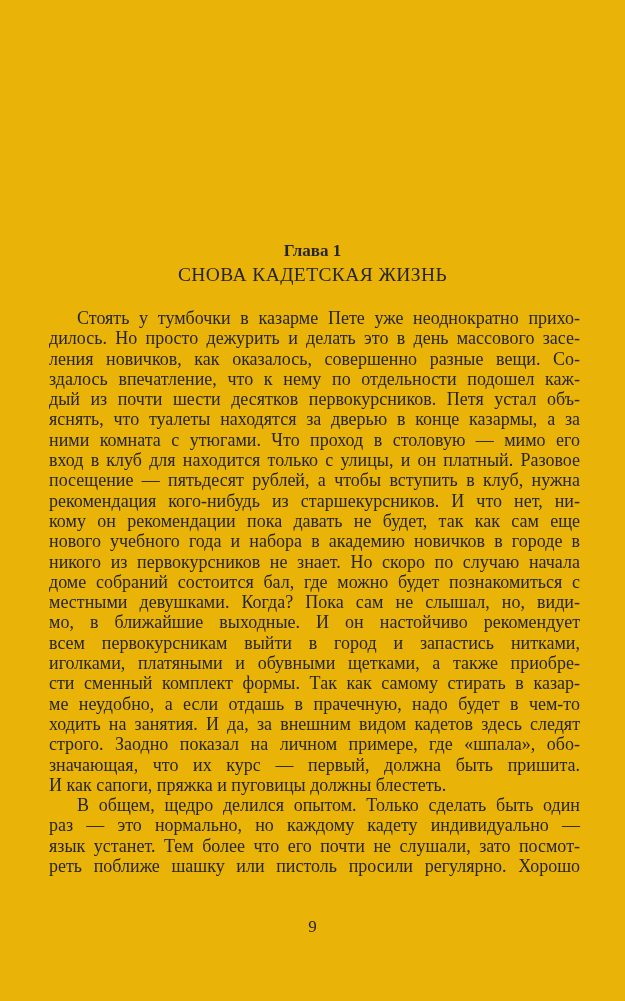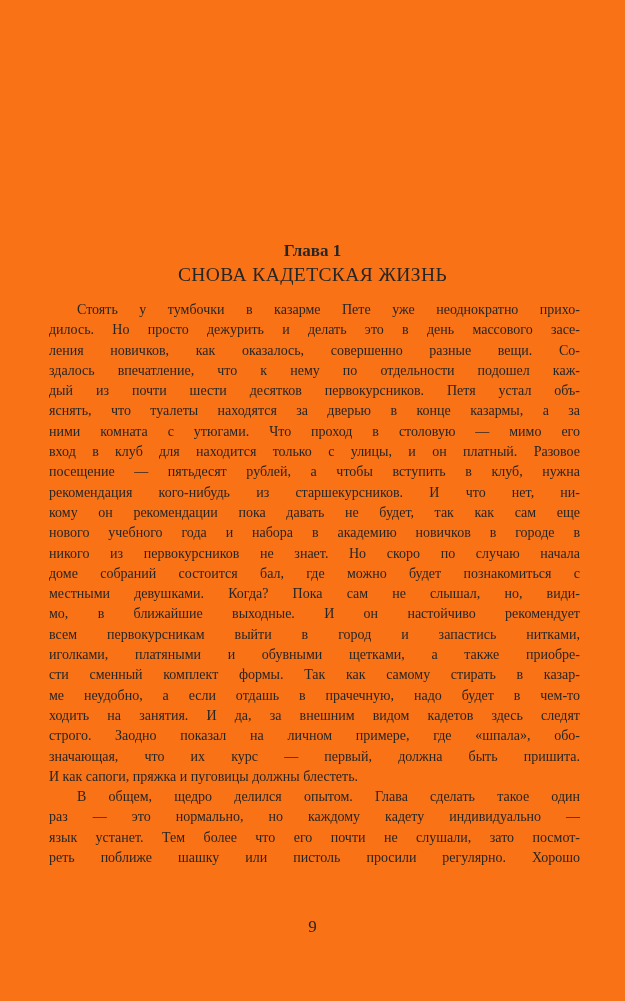--- a/index.html
+++ b/index.html
@@ -5,21 +5,21 @@
   html, body {
     margin: 0;
     padding: 0;
     background: #e8e8e8;
   }
   .page {
     position: relative;
     width: 625px;
     height: 1001px;
     margin: 0 auto;
-    background: #f97316;
+    background: #eab308;
     color: #262626;
     font-family: "Liberation Serif", "DejaVu Serif", serif;
     overflow: hidden;
   }
   .chapter {
     position: absolute;
     top: 239px;
     left: 0;
     width: 625px;
     text-align: center;
@@ -30,24 +30,24 @@
     line-height: 23px;
   }
   .chapter-title {
     font-weight: normal;
     font-size: 19.5px;
     line-height: 25px;
     letter-spacing: 0.4px;
   }
   .body-text {
     position: absolute;
-    top: 300px;
+    top: 308px;
     left: 49px;
     width: 531px;
-    font-size: 14px;
+    font-size: 18px;
     line-height: 20.3px;
   }
   .paragraph {
     margin: 0;
   }
   .line {
     height: 20.3px;
     text-align: justify;
     text-align-last: justify;
     white-space: nowrap;
@@ -99,21 +99,21 @@
         <div class="line">всем первокурсникам выйти в город и запастись нитками,</div>
         <div class="line">иголками, платяными и обувными щетками, а также приобре-</div>
         <div class="line">сти сменный комплект формы. Так как самому стирать в казар-</div>
         <div class="line">ме неудобно, а если отдашь в прачечную, надо будет в чем-то</div>
         <div class="line">ходить на занятия. И да, за внешним видом кадетов здесь следят</div>
         <div class="line">строго. Заодно показал на личном примере, где «шпала», обо-</div>
         <div class="line">значающая, что их курс — первый, должна быть пришита.</div>
         <div class="line last">И как сапоги, пряжка и пуговицы должны блестеть.</div>
       </div>
       <div class="paragraph">
-        <div class="line first">В общем, щедро делился опытом. Глава сделать такое один</div>
+        <div class="line first">В общем, щедро делился опытом. Только сделать быть один</div>
         <div class="line">раз — это нормально, но каждому кадету индивидуально —</div>
         <div class="line">язык устанет. Тем более что его почти не слушали, зато посмот-</div>
         <div class="line">реть поближе шашку или пистоль просили регулярно. Хорошо</div>
       </div>
     </div>
 
   <div class="page-number">9</div>
 
 </div>
 

